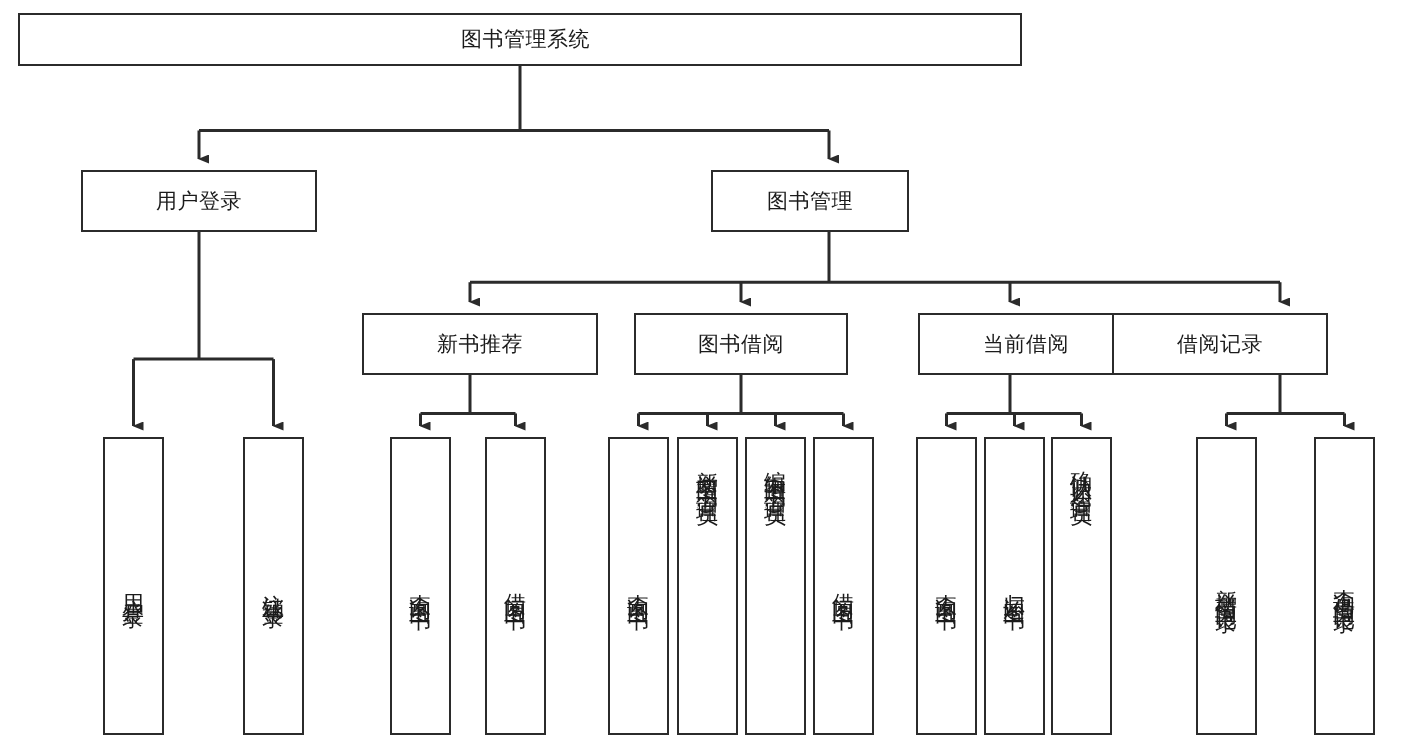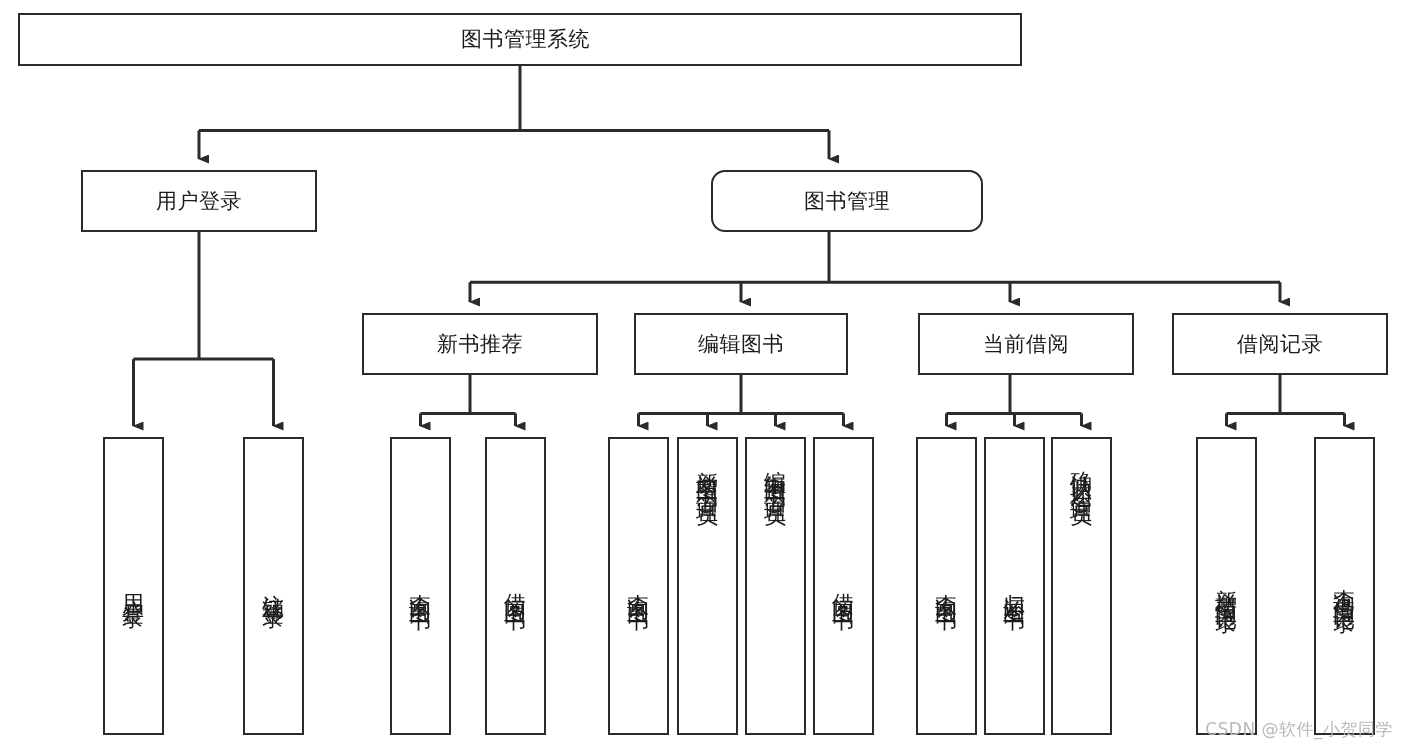--- a/index.html
+++ b/index.html
@@ -107,33 +107,33 @@
       </g>
   </svg>
 
   <div id="node-layer">
       <div class="node-box" style="left: 18px; top: 13px; width: 1004px; height: 53px; padding-left: 11px;">
         <span class="node-label">图书管理系统</span>
       </div>
       <div class="node-box" style="left: 81px; top: 170px; width: 236px; height: 62px;">
         <span class="node-label">用户登录</span>
       </div>
-      <div class="node-box" style="left: 711px; top: 170px; width: 272px; height: 62px; border-radius: 14px;">
+      <div class="node-box" style="left: 711px; top: 170px; width: 198px; height: 62px;">
         <span class="node-label">图书管理</span>
       </div>
       <div class="node-box" style="left: 362px; top: 313px; width: 236px; height: 62px;">
         <span class="node-label">新书推荐</span>
       </div>
       <div class="node-box" style="left: 634px; top: 313px; width: 214px; height: 62px;">
-        <span class="node-label">编辑图书</span>
+        <span class="node-label">图书借阅</span>
       </div>
       <div class="node-box" style="left: 902px; top: 313px; width: 216px; height: 62px; margin-left: 16px;">
         <span class="node-label">当前借阅</span>
       </div>
-      <div class="node-box" style="left: 1172px; top: 313px; width: 216px; height: 62px;">
+      <div class="node-box" style="left: 1112px; top: 313px; width: 216px; height: 62px;">
         <span class="node-label">借阅记录</span>
       </div>
       <div class="node-box vertical centerv" style="left: 103px; top: 437px; width: 61px; height: 298px;">
         <span class="node-label">用户登录</span>
       </div>
       <div class="node-box vertical centerv" style="left: 243px; top: 437px; width: 61px; height: 298px;">
         <span class="node-label">注销登录</span>
       </div>
       <div class="node-box vertical centerv" style="left: 390px; top: 437px; width: 61px; height: 298px;">
         <span class="node-label">查询图书</span>
@@ -163,14 +163,13 @@
         <span class="node-label">确认归还（管理员）</span>
       </div>
       <div class="node-box vertical centerv" style="left: 1196px; top: 437px; width: 61px; height: 298px;">
         <span class="node-label">新增借阅记录</span>
       </div>
       <div class="node-box vertical centerv" style="left: 1314px; top: 437px; width: 61px; height: 298px;">
         <span class="node-label">查询借阅记录</span>
       </div>
     </div>
 
-  <div id="watermark">CSDN @软件_小贺同学</div>
 </div>
 
 </body></html>

